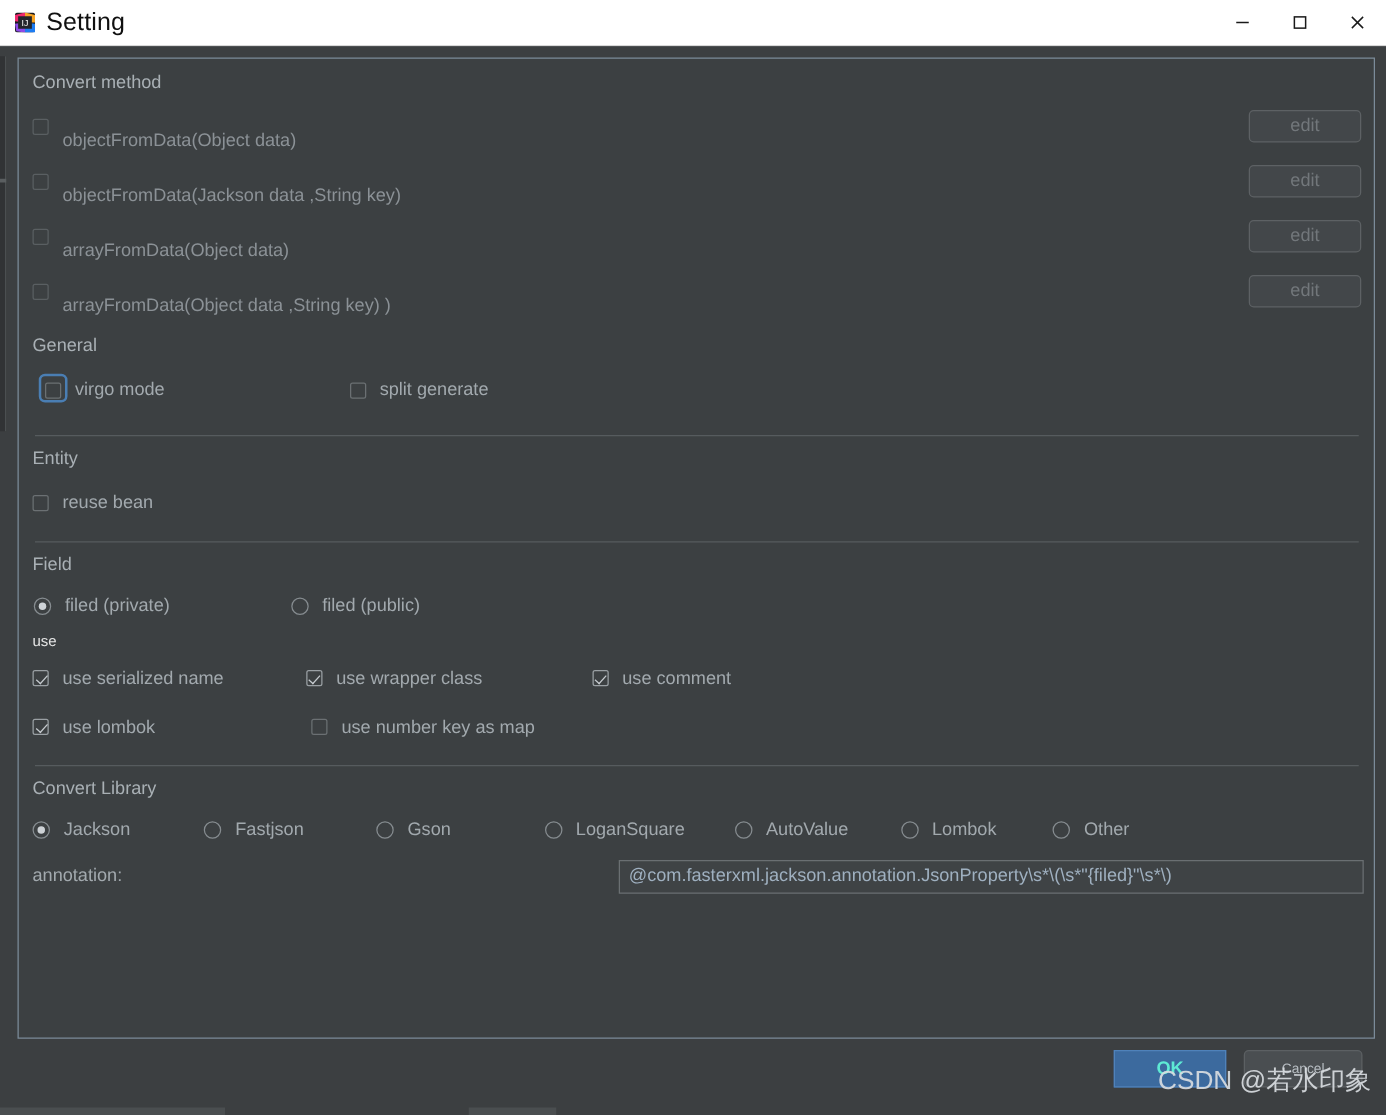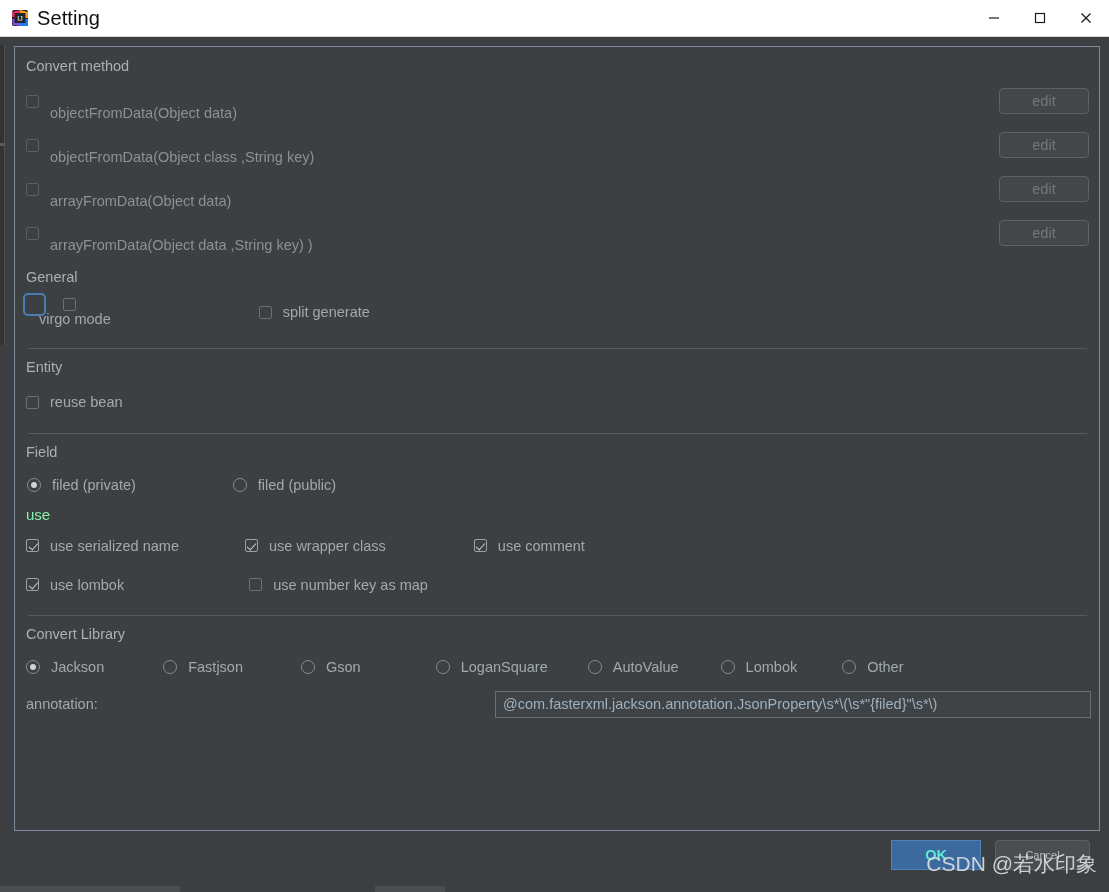--- a/index.html
+++ b/index.html
@@ -84,22 +84,22 @@
     padding: 0px 10px 0 11px;
   }
 
   .section-title {
     color: #a9b0b5;
     font-size: 14.5px;
     padding-top: 11px;
     padding-bottom: 5px;
   }
   .sub-title {
-    color: #86efac;
-    font-size: 15px;
+    color: #e5e5e5;
+    font-size: 12px;
     padding-bottom: 3px;
   }
 
   
   .row {
     display: flex;
     align-items: center;
     position: relative;
     height: 44px;
   }
@@ -323,21 +323,21 @@
         <div class="cb-wrap">
           <span class="cb disabled"></span>
           <span class="cb-label dim">objectFromData(Object data)</span>
         </div>
         <div class="edit-btn">edit</div>
       </div>
 
       <div class="row">
         <div class="cb-wrap">
           <span class="cb disabled"></span>
-          <span class="cb-label dim">objectFromData(Object class ,String key)</span>
+          <span class="cb-label dim">objectFromData(Jackson data ,String key)</span>
         </div>
         <div class="edit-btn">edit</div>
       </div>
 
       <div class="row">
         <div class="cb-wrap">
           <span class="cb disabled"></span>
           <span class="cb-label dim">arrayFromData(Object data)</span>
         </div>
         <div class="edit-btn">edit</div>
@@ -347,21 +347,21 @@
         <div class="cb-wrap">
           <span class="cb disabled"></span>
           <span class="cb-label dim">arrayFromData(Object data ,String key) )</span>
         </div>
         <div class="edit-btn">edit</div>
       </div>
 
       <div class="section-title" style="padding-top:14px;">General</div>
 
       <div class="row">
-        <div class="cb-wrap" style="margin-left:2px;flex-direction:column;">
+        <div class="cb-wrap" style="margin-left:10px;">
           <span class="cb"></span>
           <span class="cb-focus"></span>
           <span class="cb-label">virgo mode</span>
         </div>
         <div class="cb-wrap" style="margin-left:148px;">
           <span class="cb"></span>
           <span class="cb-label">split generate</span>
         </div>
       </div>
 

